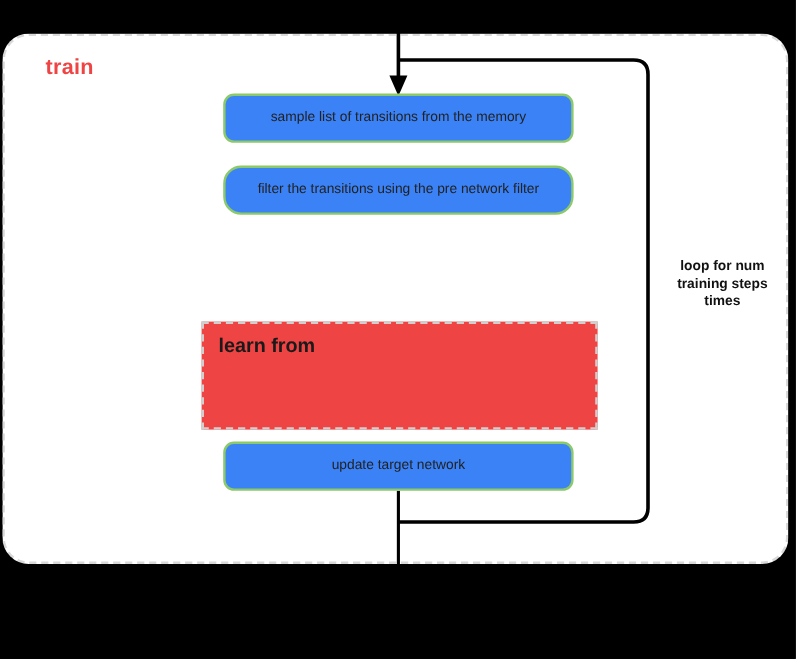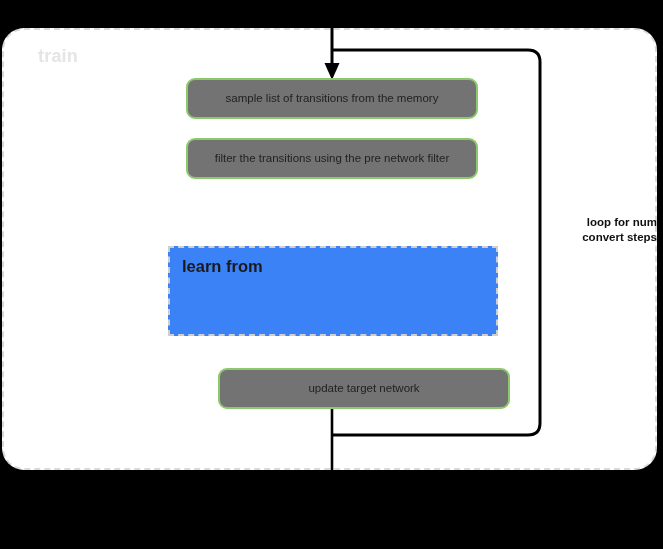--- a/index.html
+++ b/index.html
@@ -34,58 +34,58 @@
     border-radius: 22px;
     box-sizing: border-box;
   }
 
   .train-title {
     position: absolute;
     left: 38px;
     top: 46px;
     font-size: 18px;
     font-weight: bold;
-    color: #e5e5e5;
+    color: #ef4444;
     letter-spacing: 0.2px;
   }
 
   
   .proc-box {
     position: absolute;
     left: 186px;
     width: 292px;
     height: 41px;
     box-sizing: border-box;
-    background: #737373;
+    background: #3b82f6;
     border: 2.5px solid #8cc96b;
     border-radius: 9px;
     display: flex;
     align-items: center;
     justify-content: center;
   }
   .proc-box span {
     font-size: 11.5px;
     color: #222222;
     line-height: 1.2;
     text-align: center;
   }
   .box-1 { top: 78px; }
-  .box-2 { top: 138px; }
+  .box-2 { top: 138px; border-radius: 15px; }
   .box-3 { top: 198px; }
-  .box-4 { top: 368px; margin-left: 32px; }
+  .box-4 { top: 368px; }
 
   
   .learn-block {
     position: absolute;
     left: 168px;
-    top: 246px;
+    top: 268px;
     width: 330px;
     height: 90px;
     box-sizing: border-box;
-    background: #3b82f6;
+    background: #ef4444;
     border: 2px dashed #cfcfcf;
   }
   .learn-label {
     position: absolute;
     left: 12px;
     top: 7px;
     width: 115px;
     font-size: 16.5px;
     font-weight: bold;
     color: #1a1a1a;
@@ -101,21 +101,21 @@
     height: 549px;
     pointer-events: none;
   }
 
   
   .loop-label {
     position: absolute;
     left: 547px;
     top: 215px;
     width: 110px;
-    text-align: right;
+    text-align: center;
     font-size: 11.5px;
     font-weight: bold;
     color: #111111;
     line-height: 1.28;
   }
 </style>
 </head>
 <body>
 
 <div id="canvas">
@@ -148,16 +148,17 @@
       <div>learn from</div>
     </div>
   </div>
 
   <div class="proc-box box-4">
     <span>update target network</span>
   </div>
 
   <div class="loop-label">
     <div>loop for num</div>
-    <div>convert steps</div>
+    <div>training steps</div>
+    <div>times</div>
   </div>
 
 </div>
 
 </body></html>

